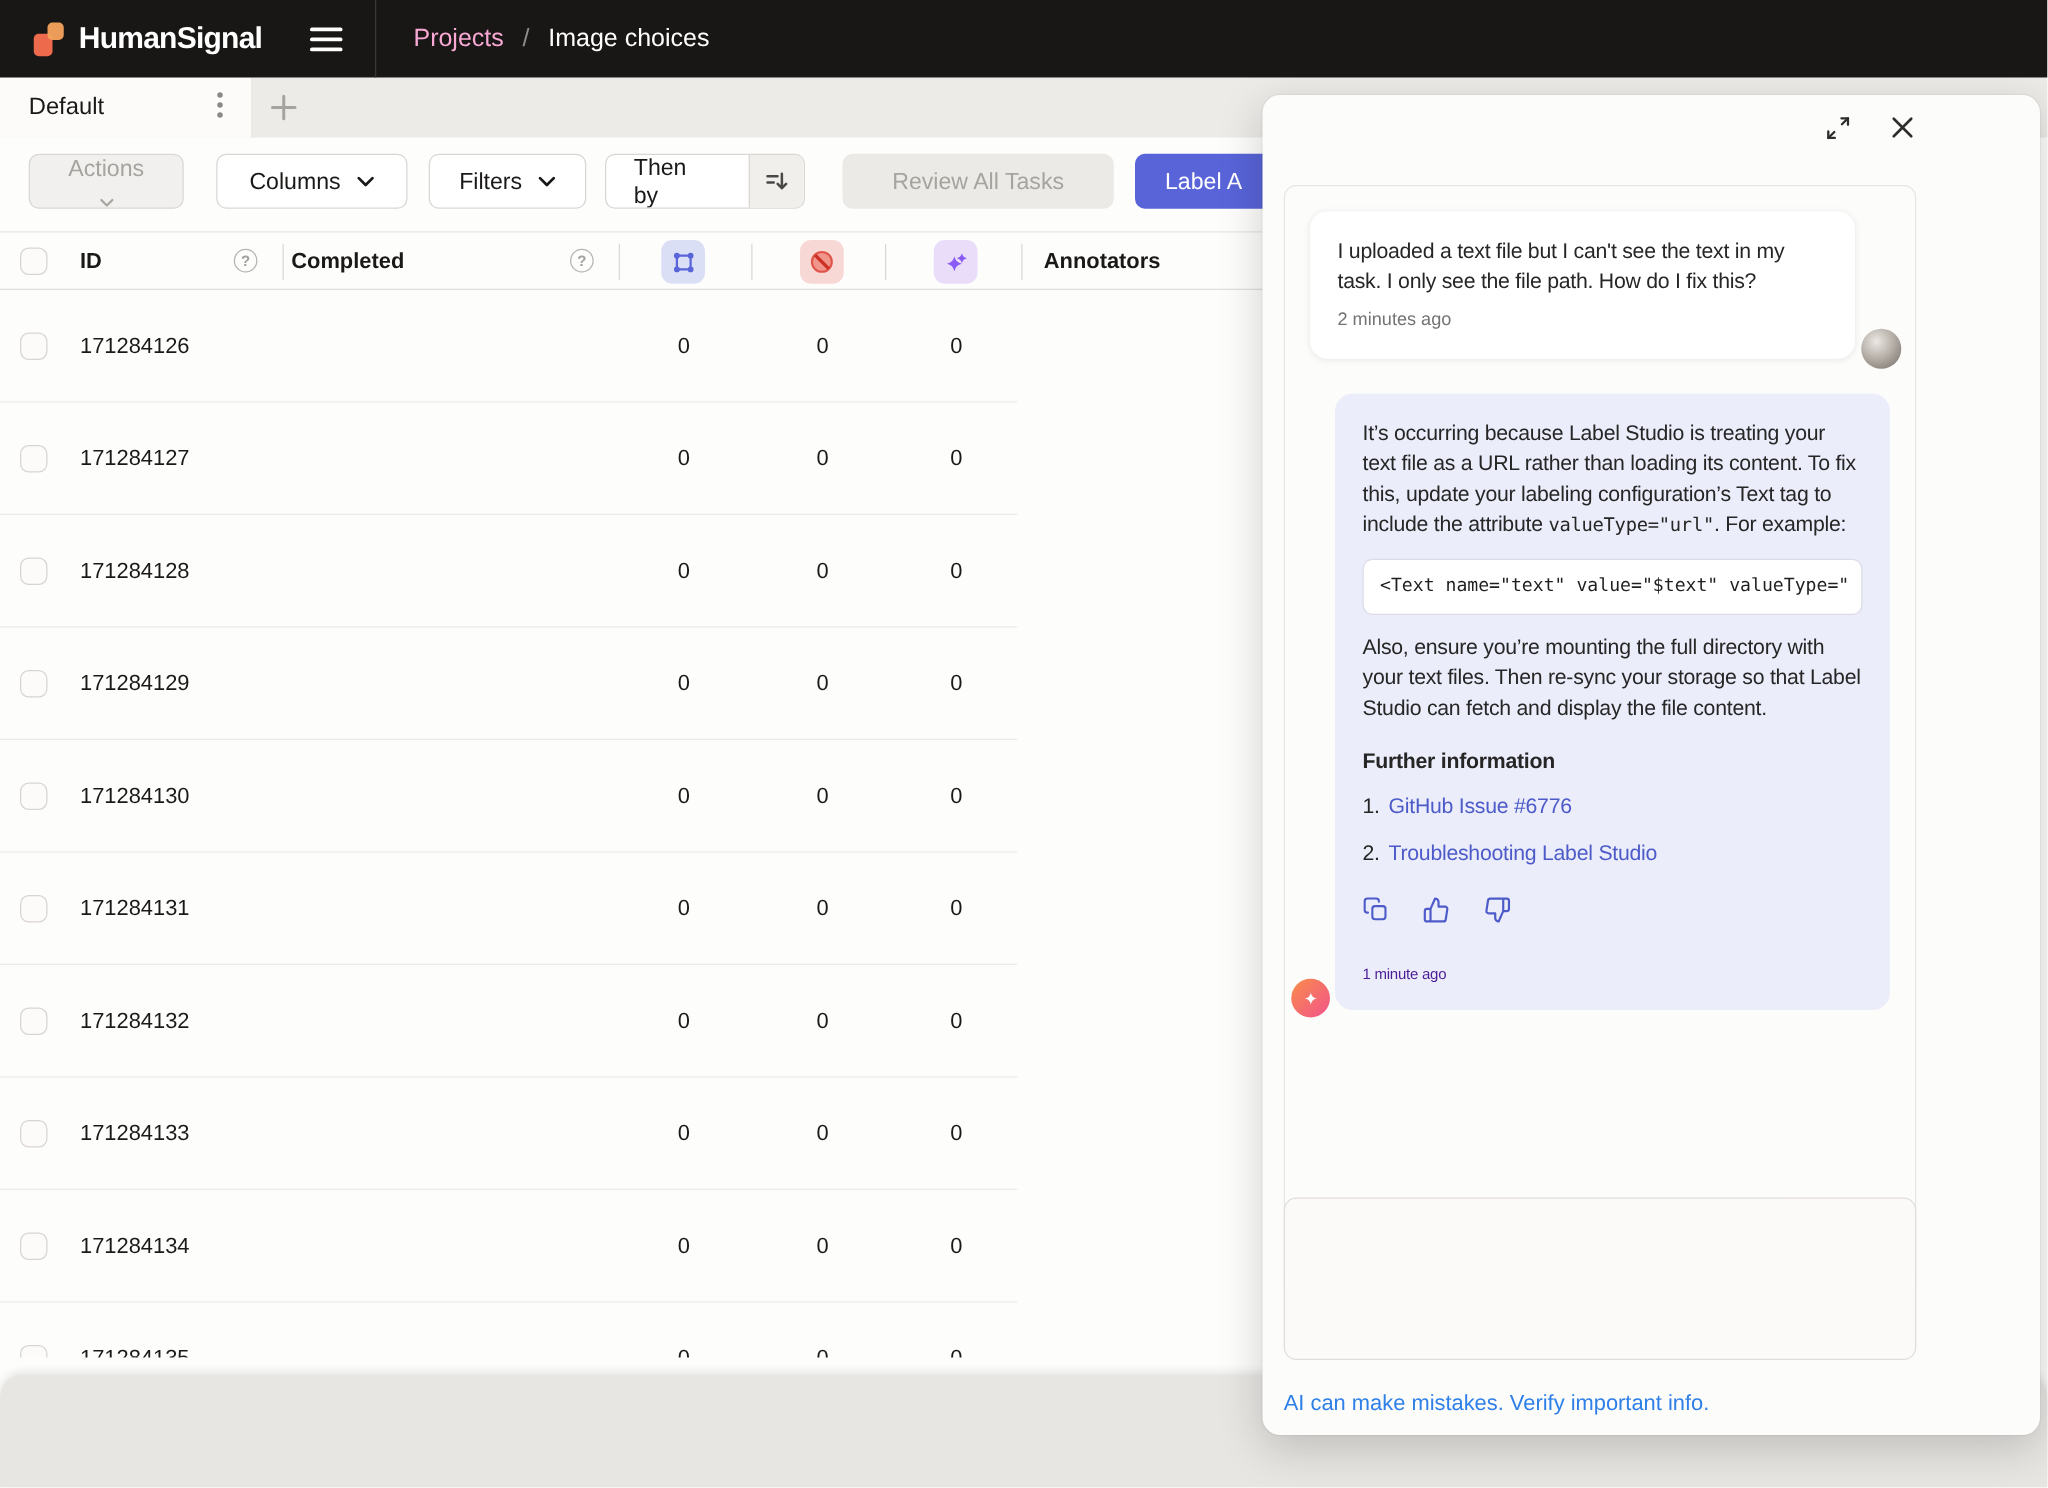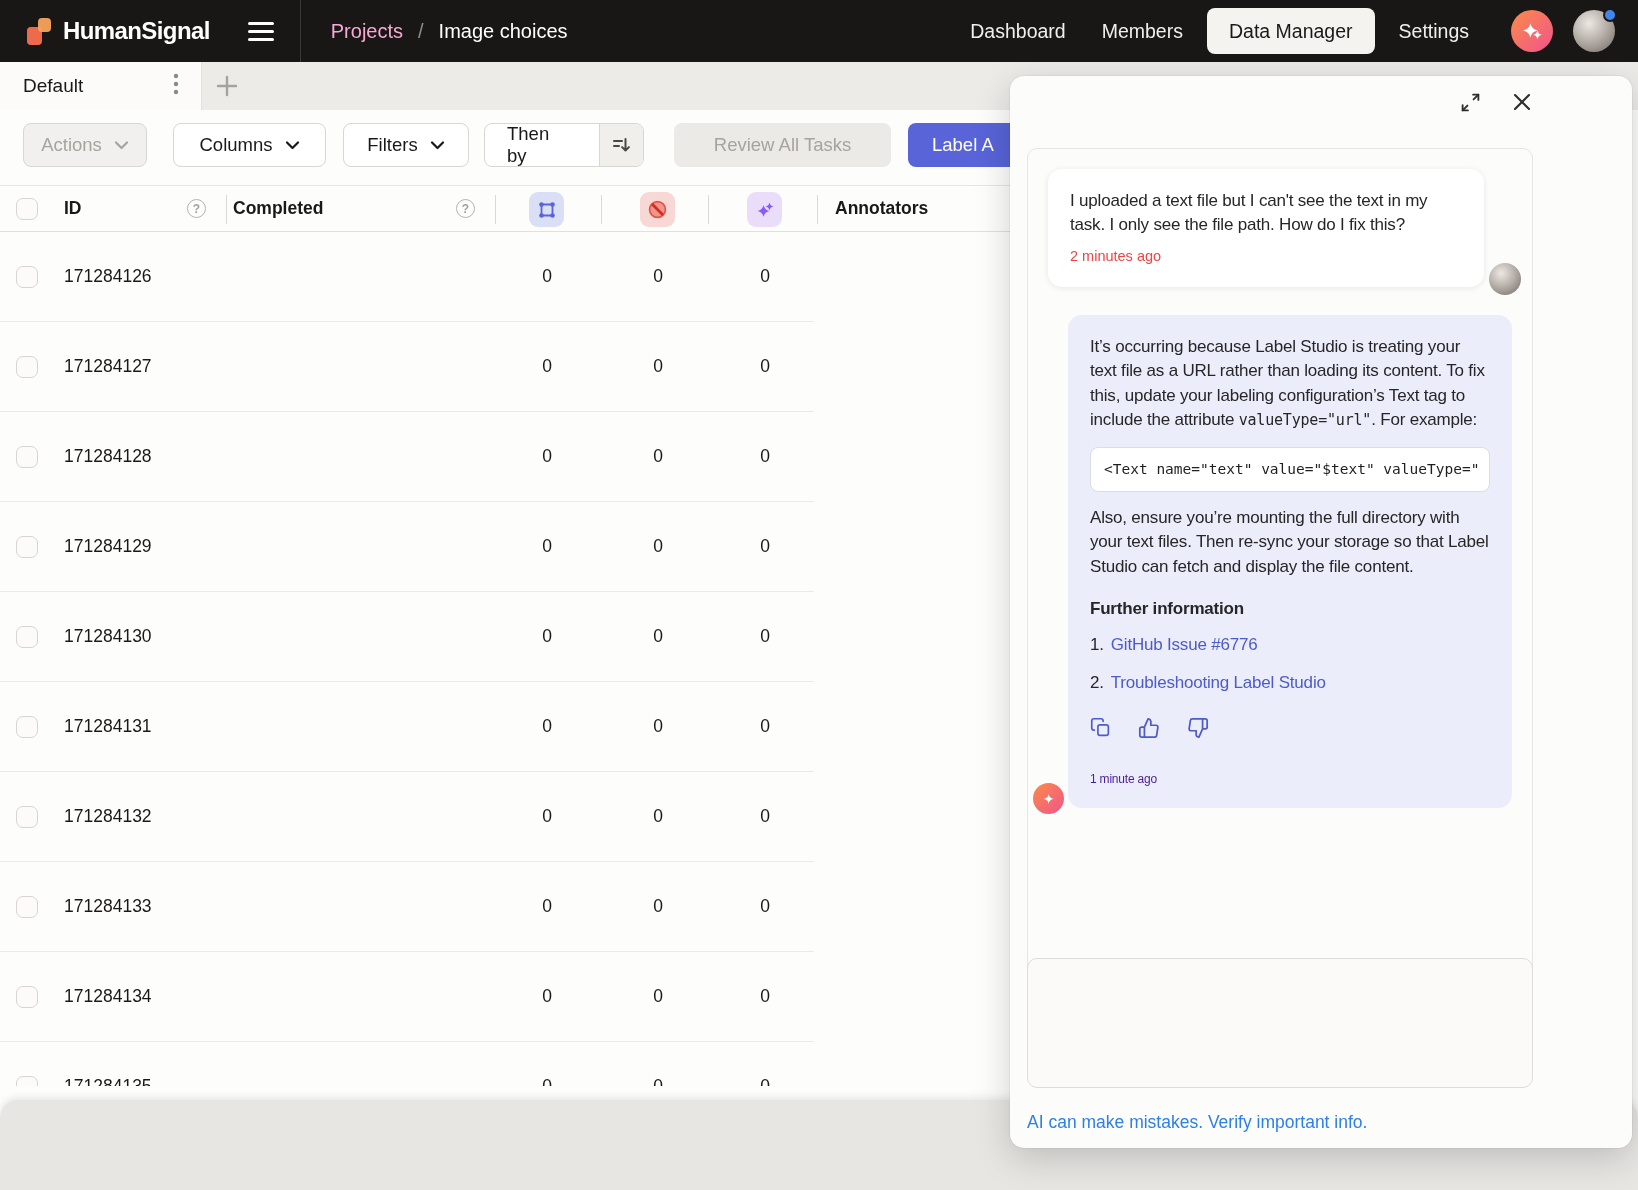--- a/index.html
+++ b/index.html
@@ -40,21 +40,21 @@
   .tab-active { position:absolute; left:0; top:0; width:202px; height:48px; background:#fcfbfa;
                 display:flex; align-items:center; border-right:1px solid #e3e1dd; cursor:pointer; }
   .tab-label { font-size:19px; margin-left:23px; }
   .kebab { margin-left:auto; margin-right:22px; cursor:pointer; }
   .tab-add { position:absolute; left:214px; top:11px; width:26px; height:26px; cursor:pointer; }
 
   
   .tbtn { position:absolute; top:123px; height:44px; border-radius:8px; font-size:18.5px;
           display:flex; align-items:center; justify-content:center; gap:12px; cursor:pointer; background:#fff;
           border:1px solid #d9d7d3; }
-  .tbtn.disabled { cursor:default; }
+  .tbtn.disabled { cursor:default;flex-direction:column; }
   .btn-actions { left:23px; width:124px; background:#f2f0ee; color:#a6a49f; }
   .btn-columns { left:173px; width:153px; }
   .btn-filters { left:343px; width:126px; }
   .btn-order { left:484px; width:160px; padding:0; justify-content:flex-start; overflow:hidden; }
   .btn-order .ob-label { padding:0 18px 0 22px; }
   .ob-sort { margin-left:auto; width:48px; height:44px; background:#f1efec; border-left:1px solid #d9d7d3;
              display:flex; align-items:center; justify-content:center; }
   .btn-review { left:674px; width:217px; background:#eceae6; border:none; color:#a6a49f; cursor:default; }
   .btn-label-all { left:908px; width:160px; background:#5864d8; border:none; color:#ffffff;
                    justify-content:flex-start; padding-left:24px; }
@@ -96,21 +96,21 @@
            border-radius:14px; box-shadow:0 10px 36px rgba(0,0,0,0.18), 0 0 0 1px rgba(0,0,0,0.04); z-index:10; }
   .panel-icon { position:absolute; cursor:pointer; color:#2f2d2b; }
   .icon-expand { left:450px; top:16px; }
   .icon-close { left:501px; top:15px; }
 
   .messages { position:absolute; left:17px; top:72px; width:506px; height:891px; border:1px solid #e7e5e1;
               border-radius:10px; padding:20px; overflow:hidden; background:#fcfcfb; }
   .msg-user { position:relative; width:436px; background:#ffffff; border-radius:14px; padding:20px 22px;
               box-shadow:0 1px 6px rgba(0,0,0,0.09); font-size:17px; line-height:1.42; color:#262626;
               letter-spacing:-0.2px; }
-  .msg-time { margin-top:9px; font-size:14.5px; color:#ef4444; letter-spacing:0; }
+  .msg-time { margin-top:9px; font-size:14.5px; color:#737373; letter-spacing:0; }
   .user-avatar { position:absolute; right:-37px; bottom:-8px; width:32px; height:32px; border-radius:50%;
                  background:radial-gradient(circle at 38% 32%, #ece8e4 0%, #b8b1aa 45%, #6f6963 100%); }
   .msg-ai { position:relative; margin:28px 0 0 20px; width:444px; background:#ebedfa; border-radius:14px;
             padding:20px 22px; font-size:17px; line-height:1.44; color:#262626; letter-spacing:-0.2px; }
   .ai-avatar { position:absolute; left:-35px; bottom:-6px; width:31px; height:31px; border-radius:50%;
                background:linear-gradient(135deg,#f98c49 0%,#f2538c 100%);
                display:flex; align-items:center; justify-content:center; color:#fff; font-size:14px; }
   .code-inline { font-family:"DejaVu Sans Mono", monospace; font-size:15px; }
   .codeblock { background:#ffffff; border:1px solid #dcdbe8; border-radius:8px; padding:11px 13px; margin:14px 0;
                font-family:"DejaVu Sans Mono", monospace; font-size:14.5px; white-space:pre; overflow:hidden;
@@ -143,35 +143,20 @@
   <span class="hamburger">
       <i></i>
       <i></i>
       <i></i>
     </span>
   <span class="nav-div"></span>
   <div class="crumbs">
     <span class="crumb-parent">Projects</span>
     <span class="crumb-sep">/</span>
     <span class="crumb-current">Image choices</span>
-  </div>
-  <div class="nav-right">
-    <span class="nav-item">Dashboard</span>
-    <span class="nav-item">Members</span>
-    <span class="nav-item active">Data Manager</span>
-    <span class="nav-item">Settings</span>
-    <span class="ai-orb">
-      <svg width="24" height="24" viewBox="0 0 22 22">
-        <path d="M9.5 4 Q10.6 9.4 16 10.5 Q10.6 11.6 9.5 17 Q8.4 11.6 3 10.5 Q8.4 9.4 9.5 4 Z" fill="#ffffff"></path>
-        <path d="M16 10.5 Q16.7 13.8 20 14.5 Q16.7 15.2 16 18.5 Q15.3 15.2 12 14.5 Q15.3 13.8 16 10.5 Z" fill="#ffffff"></path>
-      </svg>
-    </span>
-    <span class="avatar">
-      <span class="dot"></span>
-    </span>
   </div>
 </div>
 
 <div class="tabbar">
   <div class="tab-active">
     <span class="tab-label">Default</span>
     <span class="kebab">
       <svg width="6" height="24" viewBox="0 0 6 24">
           <circle cx="3" cy="4" r="2.2" fill="#8b8987"></circle>
           <circle cx="3" cy="12" r="2.2" fill="#8b8987"></circle>

